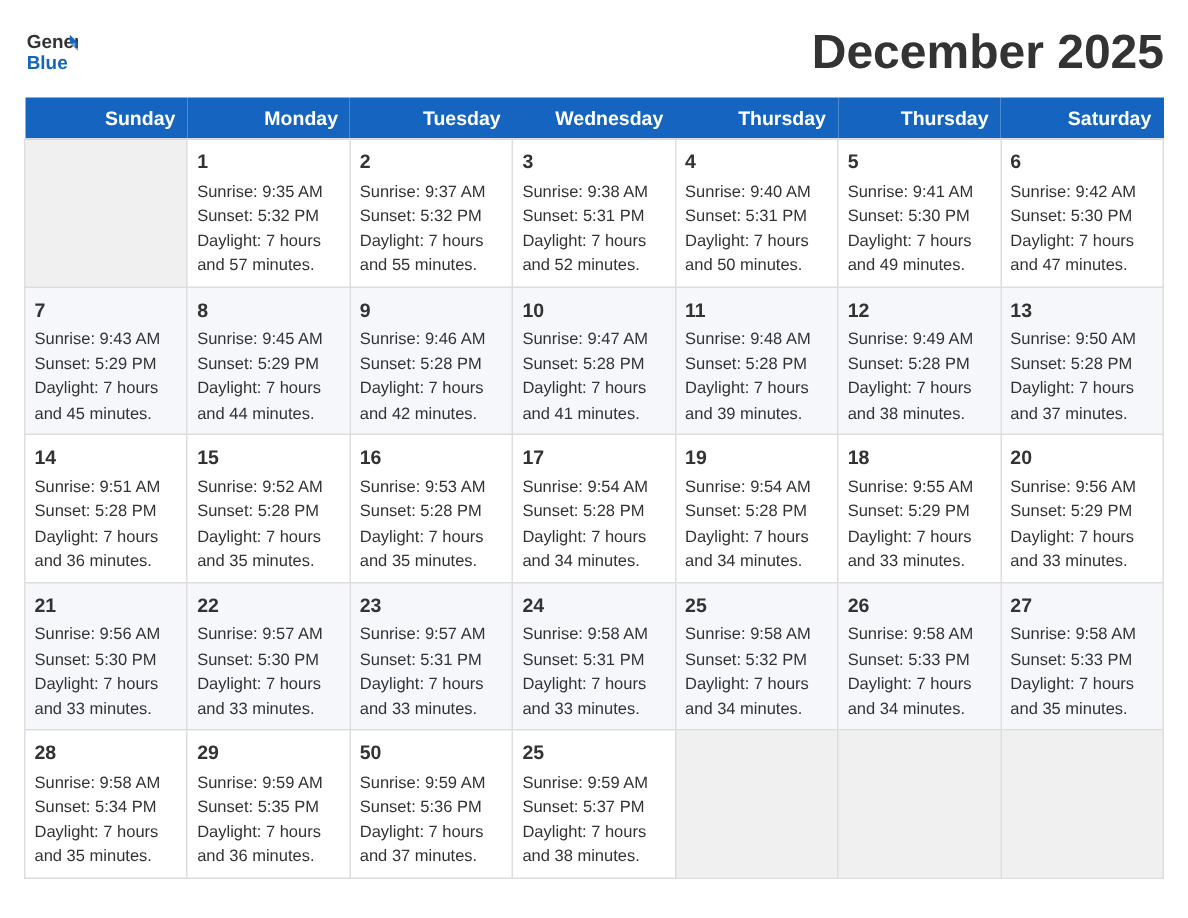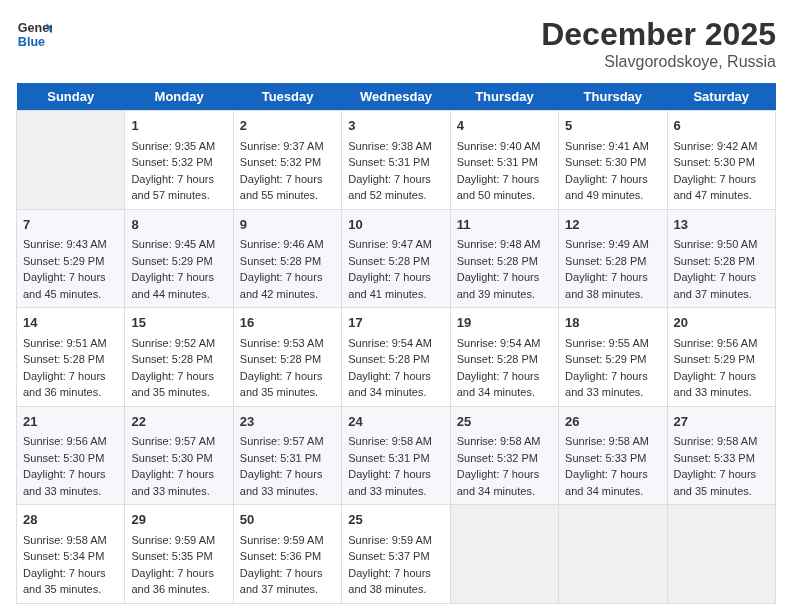--- a/index.html
+++ b/index.html
@@ -38,21 +38,21 @@
       color: #555;
     }
     table {
       width: 100%;
       border-collapse: collapse;
       font-size: 11px;
     }
     thead tr th {
       background-color: #1565c0;
       color: #fff;
-      text-align: center;
+      text-align: right;
       padding: 6px 8px;
       font-size: 13px;
       font-weight: 600;
     }
     tbody tr td {
       border: 1px solid #ddd;
       vertical-align: top;
       padding: 5px 6px;
       width: calc(100% / 7);
       min-height: 80px;
@@ -83,21 +83,20 @@
   <div class="logo">
     <svg class="logo-icon" viewBox="0 0 40 40" xmlns="http://www.w3.org/2000/svg">
       <text x="2" y="18" font-size="14" font-weight="bold" fill="#333">General</text>
       <text x="2" y="33" font-size="14" font-weight="bold" fill="#1565c0">Blue</text>
       <polygon points="34,8 40,14 34,14" fill="#1565c0"></polygon>
       <polygon points="34,14 40,14 40,20" fill="#1565c0" opacity="0.6"></polygon>
     </svg>
   </div>
   <div class="title-block">
     <div class="month-year">December 2025</div>
-    <div class="location">Slavgorodskoye, Russia</div>
   </div>
 </div>
 
 <table>
   <thead>
     <tr>
     <th>Sunday</th>
         <th>Monday</th>
         <th>Tuesday</th>
         <th>Wednesday</th>

